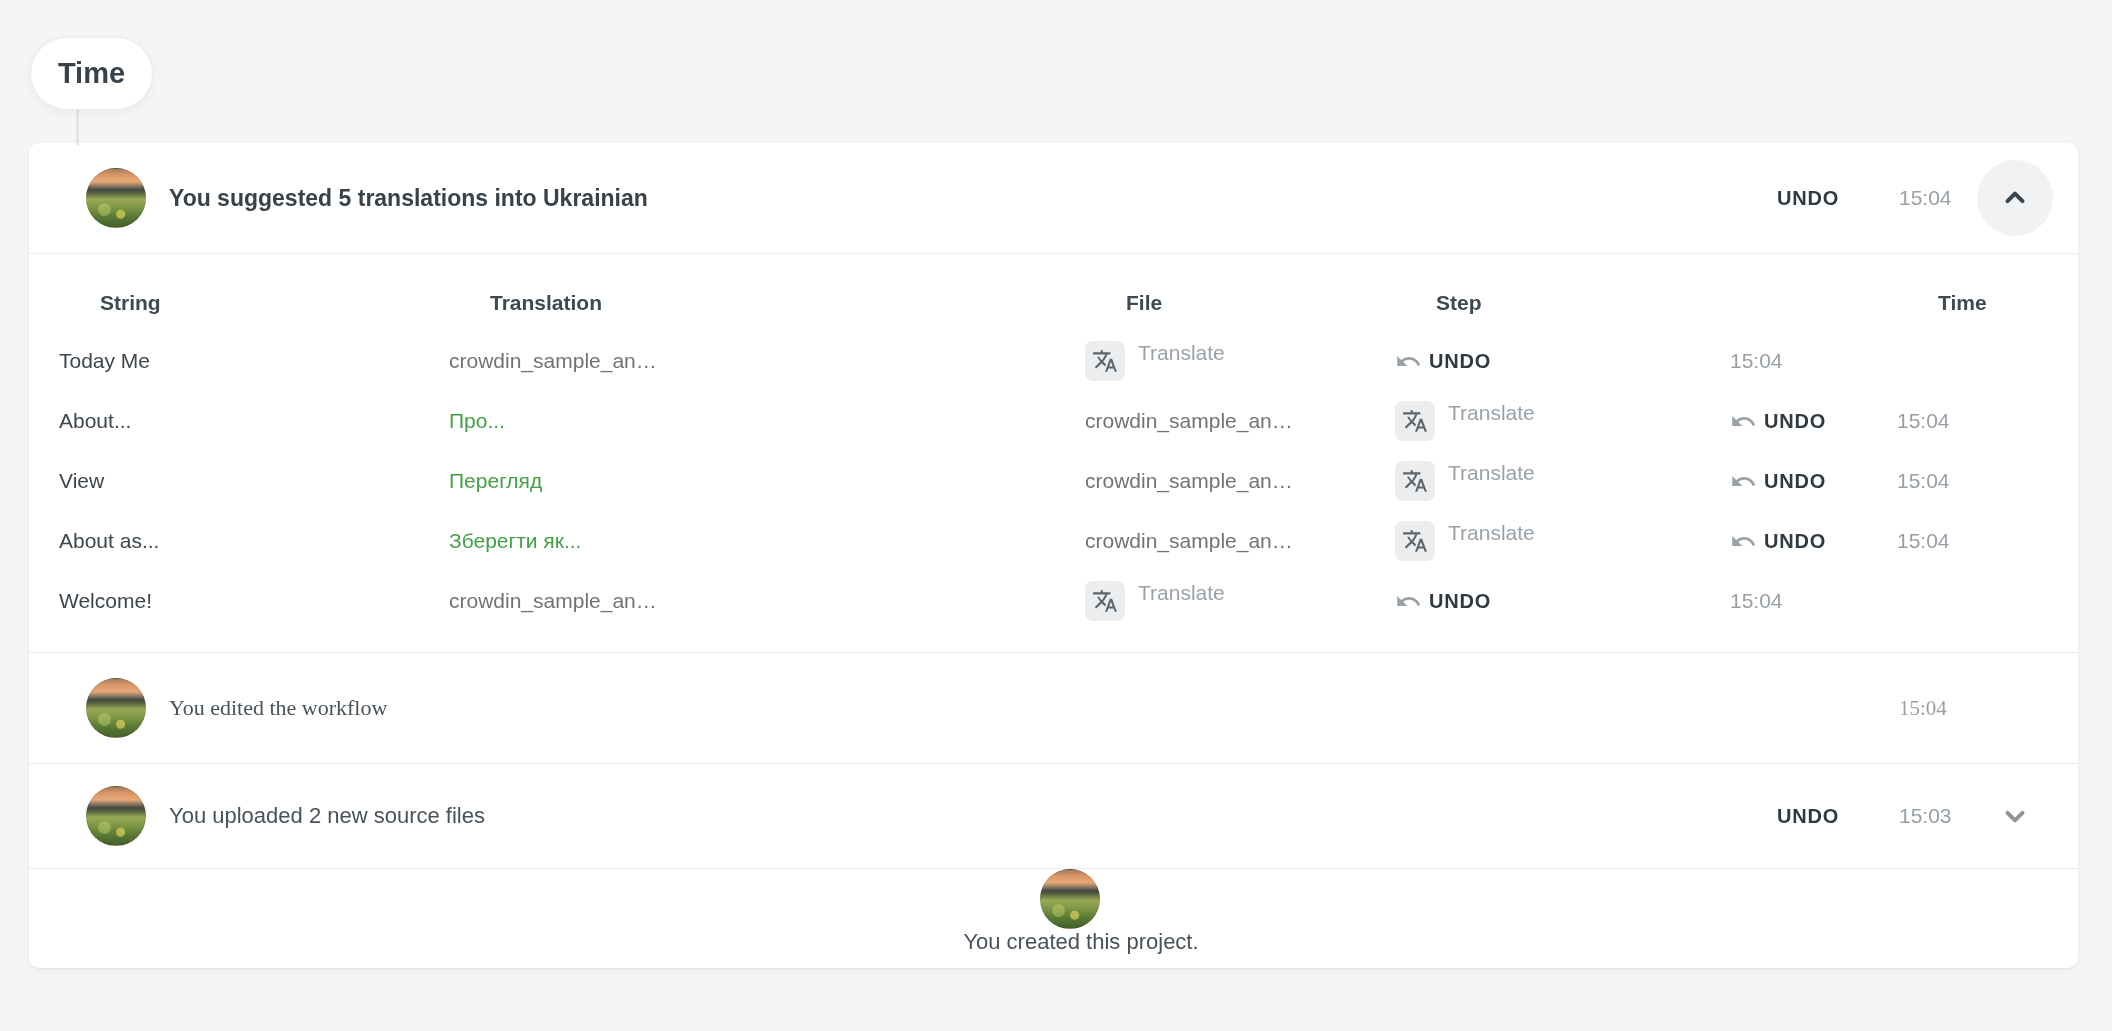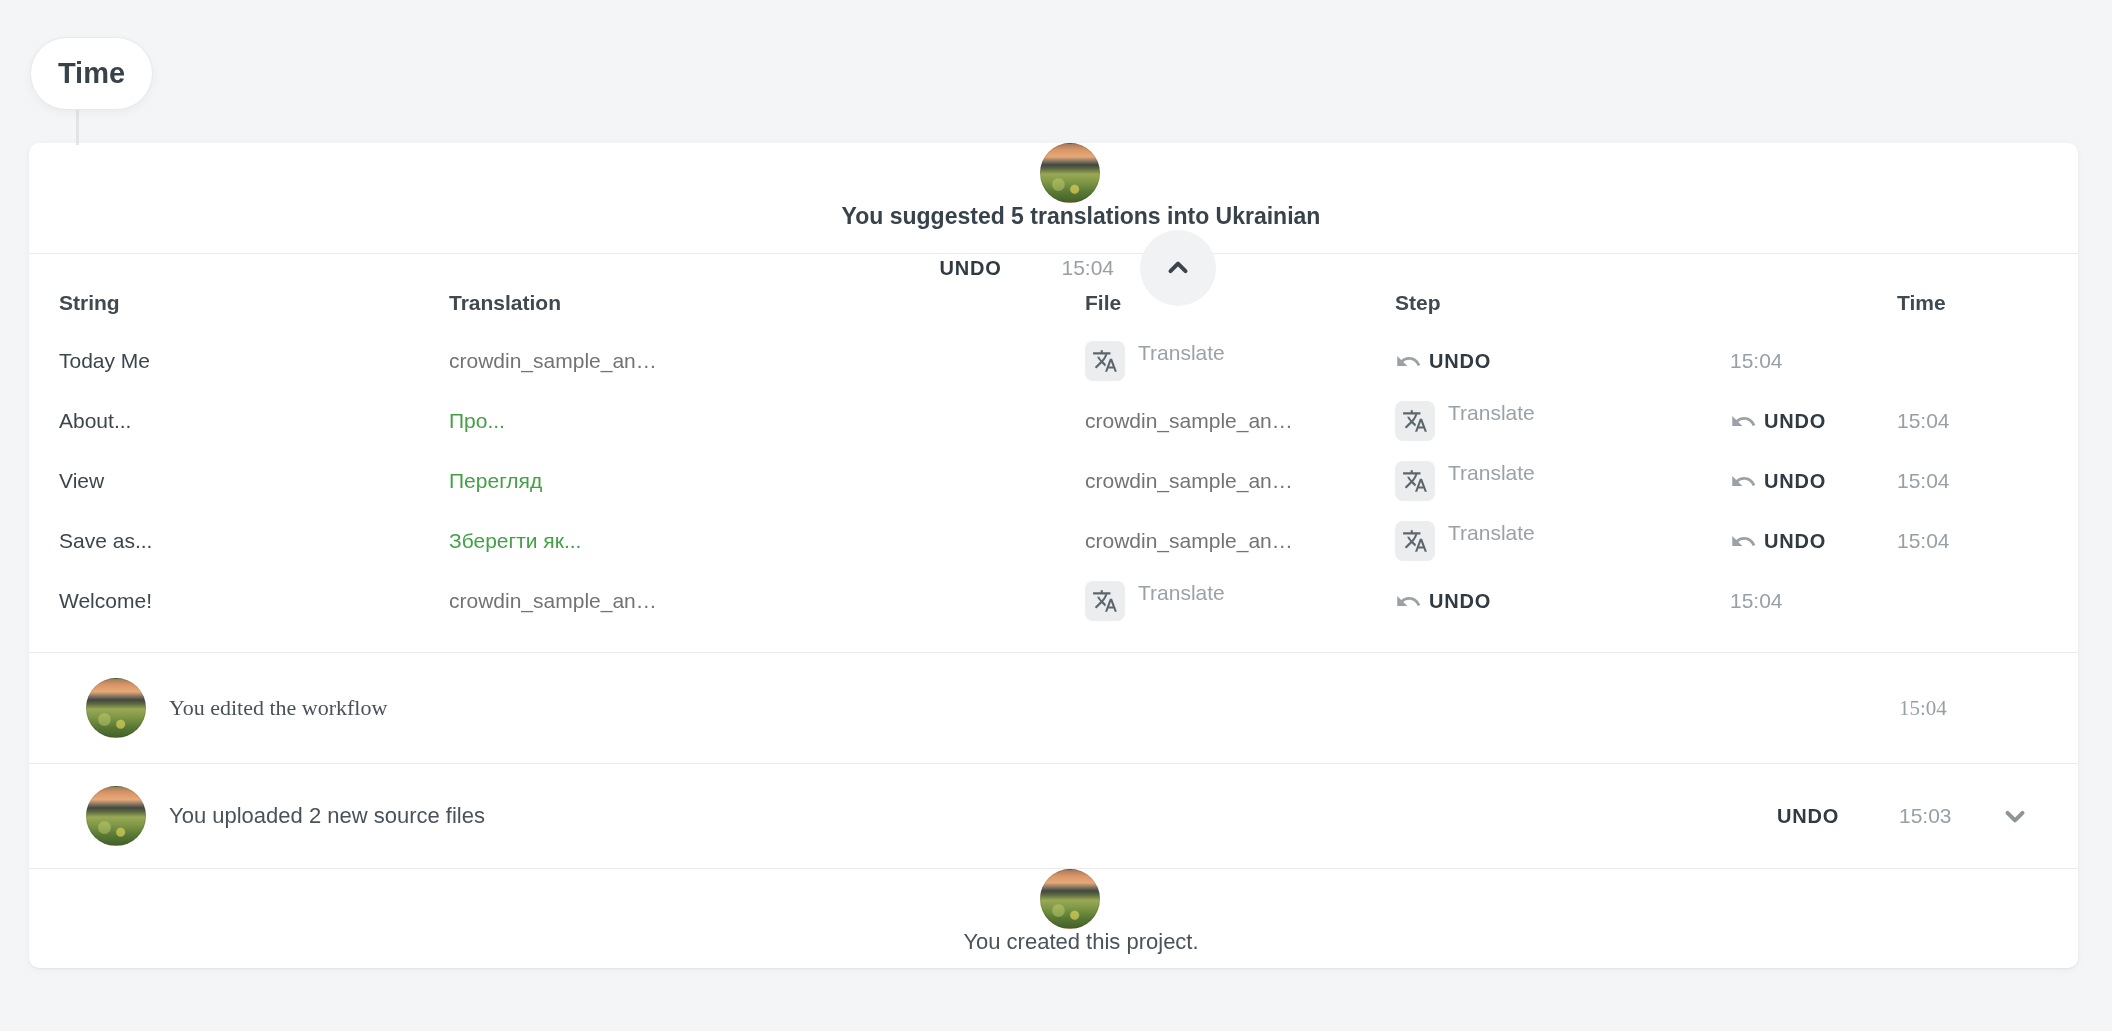--- a/index.html
+++ b/index.html
@@ -32,21 +32,21 @@
   
   .card {
     position:absolute; left:29px; top:143px;
     width:2049px; height:825px;
     background:#ffffff;
     border-radius:10px;
     box-shadow:0 1px 2px rgba(33,37,41,.06), 0 2px 8px rgba(33,37,41,.04);
     overflow:hidden;
   }
   .section { border-top:1px solid #e9ebec; }
-  .section:first-child { border-top:none;flex-direction:column; }
+  .section:first-child { border-top:none; }
 
   
   .item-row {
     display:flex; align-items:center;
     padding:0 25px 0 57px;
   }
   .avatar {
     width:60px; height:60px; border-radius:50%; flex:0 0 60px;
     border:1px solid rgba(0,0,0,.08);
     background:
@@ -79,21 +79,21 @@
   .chevron-wrap.circled { background:#f0f2f3; }
   .chevron-wrap.hidden-cell { visibility:hidden; }
 
   
   .tbl { height:399px; padding:21px 24px 0 30px; }
   .tbl-row {
     display:grid;
     grid-template-columns:390px 636px 310px 335px 167px auto;
     align-items:center; height:60px;
   }
-  .tbl-row.head { height:56px; }
+  .tbl-row.head { height:56px;margin-left:41px; }
   .th { font-size:21px; font-weight:700; color:#3f4950; }
   .td-string { font-size:21px; color:#3c464e; }
   .td-translation { font-size:21px; color:#43a047; cursor:pointer; }
   .td-file { font-size:21px; color:#737373; white-space:nowrap; overflow:hidden; }
   .td-step { display:flex; align-items:flex-start; }
   .step-icon-box {
     width:40px; height:40px; border-radius:8px; background:#ebedee;
     display:flex; align-items:center; justify-content:center; flex:0 0 40px;
   }
   .step-label { margin-left:13px; font-size:21px; color:#9aa2a8; }
@@ -203,21 +203,21 @@
           <svg width="27" height="27" viewBox="0 0 24 24" fill="#9aa2a8">
               <path d="M12.5 8c-2.65 0-5.05.99-6.9 2.6L2 7v9h9l-3.62-3.62c1.39-1.16 3.16-1.88 5.12-1.88 3.54 0 6.55 2.31 7.6 5.5l2.37-.78C21.08 11.03 17.15 8 12.5 8z"></path>
             </svg>
         </span>
         <span class="undo-txt">UNDO</span>
       </div>
       <div class="td-time">15:04</div>
     </div>
 
     <div class="tbl-row">
-      <div class="td-string">Save as...</div>
+      <div class="td-string">About as...</div>
       <div class="td-translation">Зберегти як...</div>
       <div class="td-file">crowdin_sample_an…</div>
       <div class="td-step">
         <span class="step-icon-box">
           <svg width="26" height="26" viewBox="0 0 24 24" fill="#5c666e">
               <path d="M12.87 15.07l-2.54-2.51.03-.03c1.74-1.94 2.98-4.17 3.71-6.53H17V4h-7V2H8v2H1v1.99h11.17C11.5 7.92 10.44 9.75 9 11.35 8.07 10.32 7.3 9.19 6.69 8h-2c.73 1.63 1.73 3.17 2.98 4.56l-5.09 5.02L4 19l5-5 3.11 3.11.76-2.04zM18.5 10h-2L12 22h2l1.12-3h4.75L21 22h2l-4.5-12zm-2.62 7l1.62-4.33L19.12 17h-3.24z"></path>
             </svg>
         </span>
         <span class="step-label">Translate</span>
       </div>

